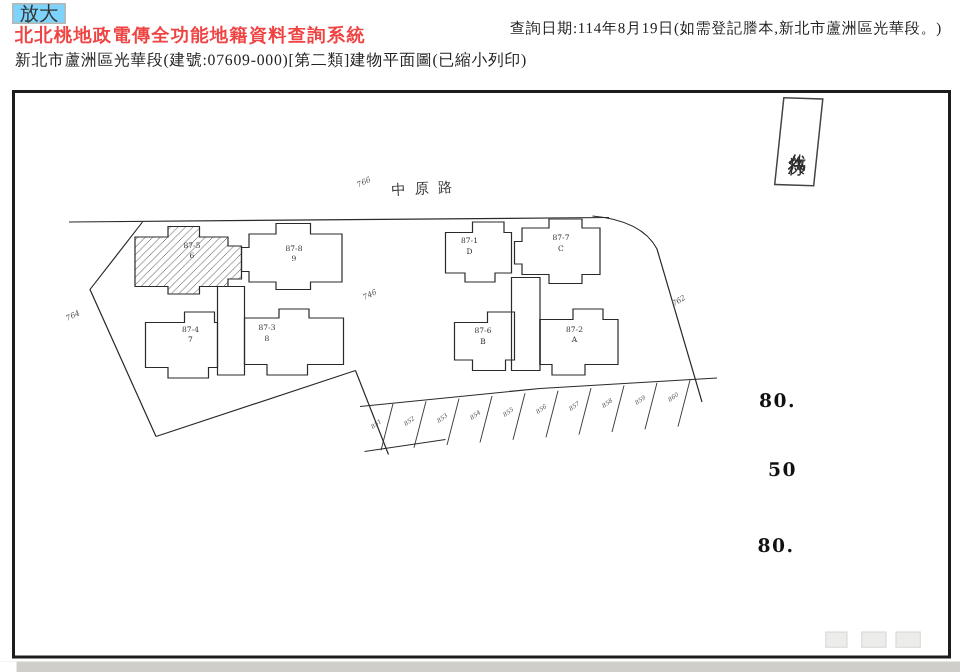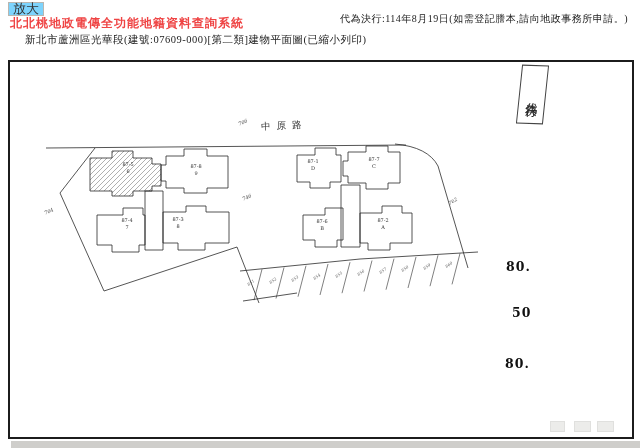--- a/index.html
+++ b/index.html
@@ -17,21 +17,20 @@
   }
   .title{
     position:absolute;left:10px;top:15px;
     font-size:12px;font-weight:bold;letter-spacing:1px;color:#ef4444;
     font-family:"Liberation Serif","DejaVu Serif",serif;
   }
   .subtitle{
     position:absolute;left:10px;top:33px;
     font-size:10.5px;color:#222;letter-spacing:0.5px;
     font-family:"Liberation Serif","DejaVu Serif",serif;
-    margin-left:15px;
   }
   .query-date{
     position:absolute;right:12px;top:12px;
     font-size:10px;color:#222;letter-spacing:0.5px;
     font-family:"Liberation Serif","DejaVu Serif",serif;
   }
   .plan-box{
     position:absolute;left:8px;top:60px;width:622px;height:375px;
     border:2px solid #1c1c1c;background:#fff;
   }
@@ -80,21 +79,21 @@
   .bottom-bar .corner{
     position:absolute;left:0;bottom:0;width:11px;height:7px;background:#fff;
   }
 </style>
 </head>
 <body>
 
 <div class="btn-zoom">放大</div>
 <div class="title">北北桃地政電傳全功能地籍資料查詢系統</div>
 <div class="subtitle">新北市蘆洲區光華段(建號:07609-000)[第二類]建物平面圖(已縮小列印)</div>
-<div class="query-date">代為決行:114年8月19日(如需登記謄本,請向地政事務所申請。)</div>
+<div class="query-date">查詢日期:114年8月19日(如需登記謄本,新北市蘆洲區光華段。)</div>
 
 <div class="plan-box"></div>
 
 <svg class="plan-svg" width="640" height="448" viewBox="0 0 640 448">
   <defs>
     <pattern id="hatch" width="5" height="5" patternUnits="userSpaceOnUse">
       <path d="M0,5 L5,0" stroke="#7a7a7a" stroke-width="0.6"></path>
     </pattern>
   </defs>
   <g fill="none" stroke="#2a2a2a" stroke-width="0.8">

